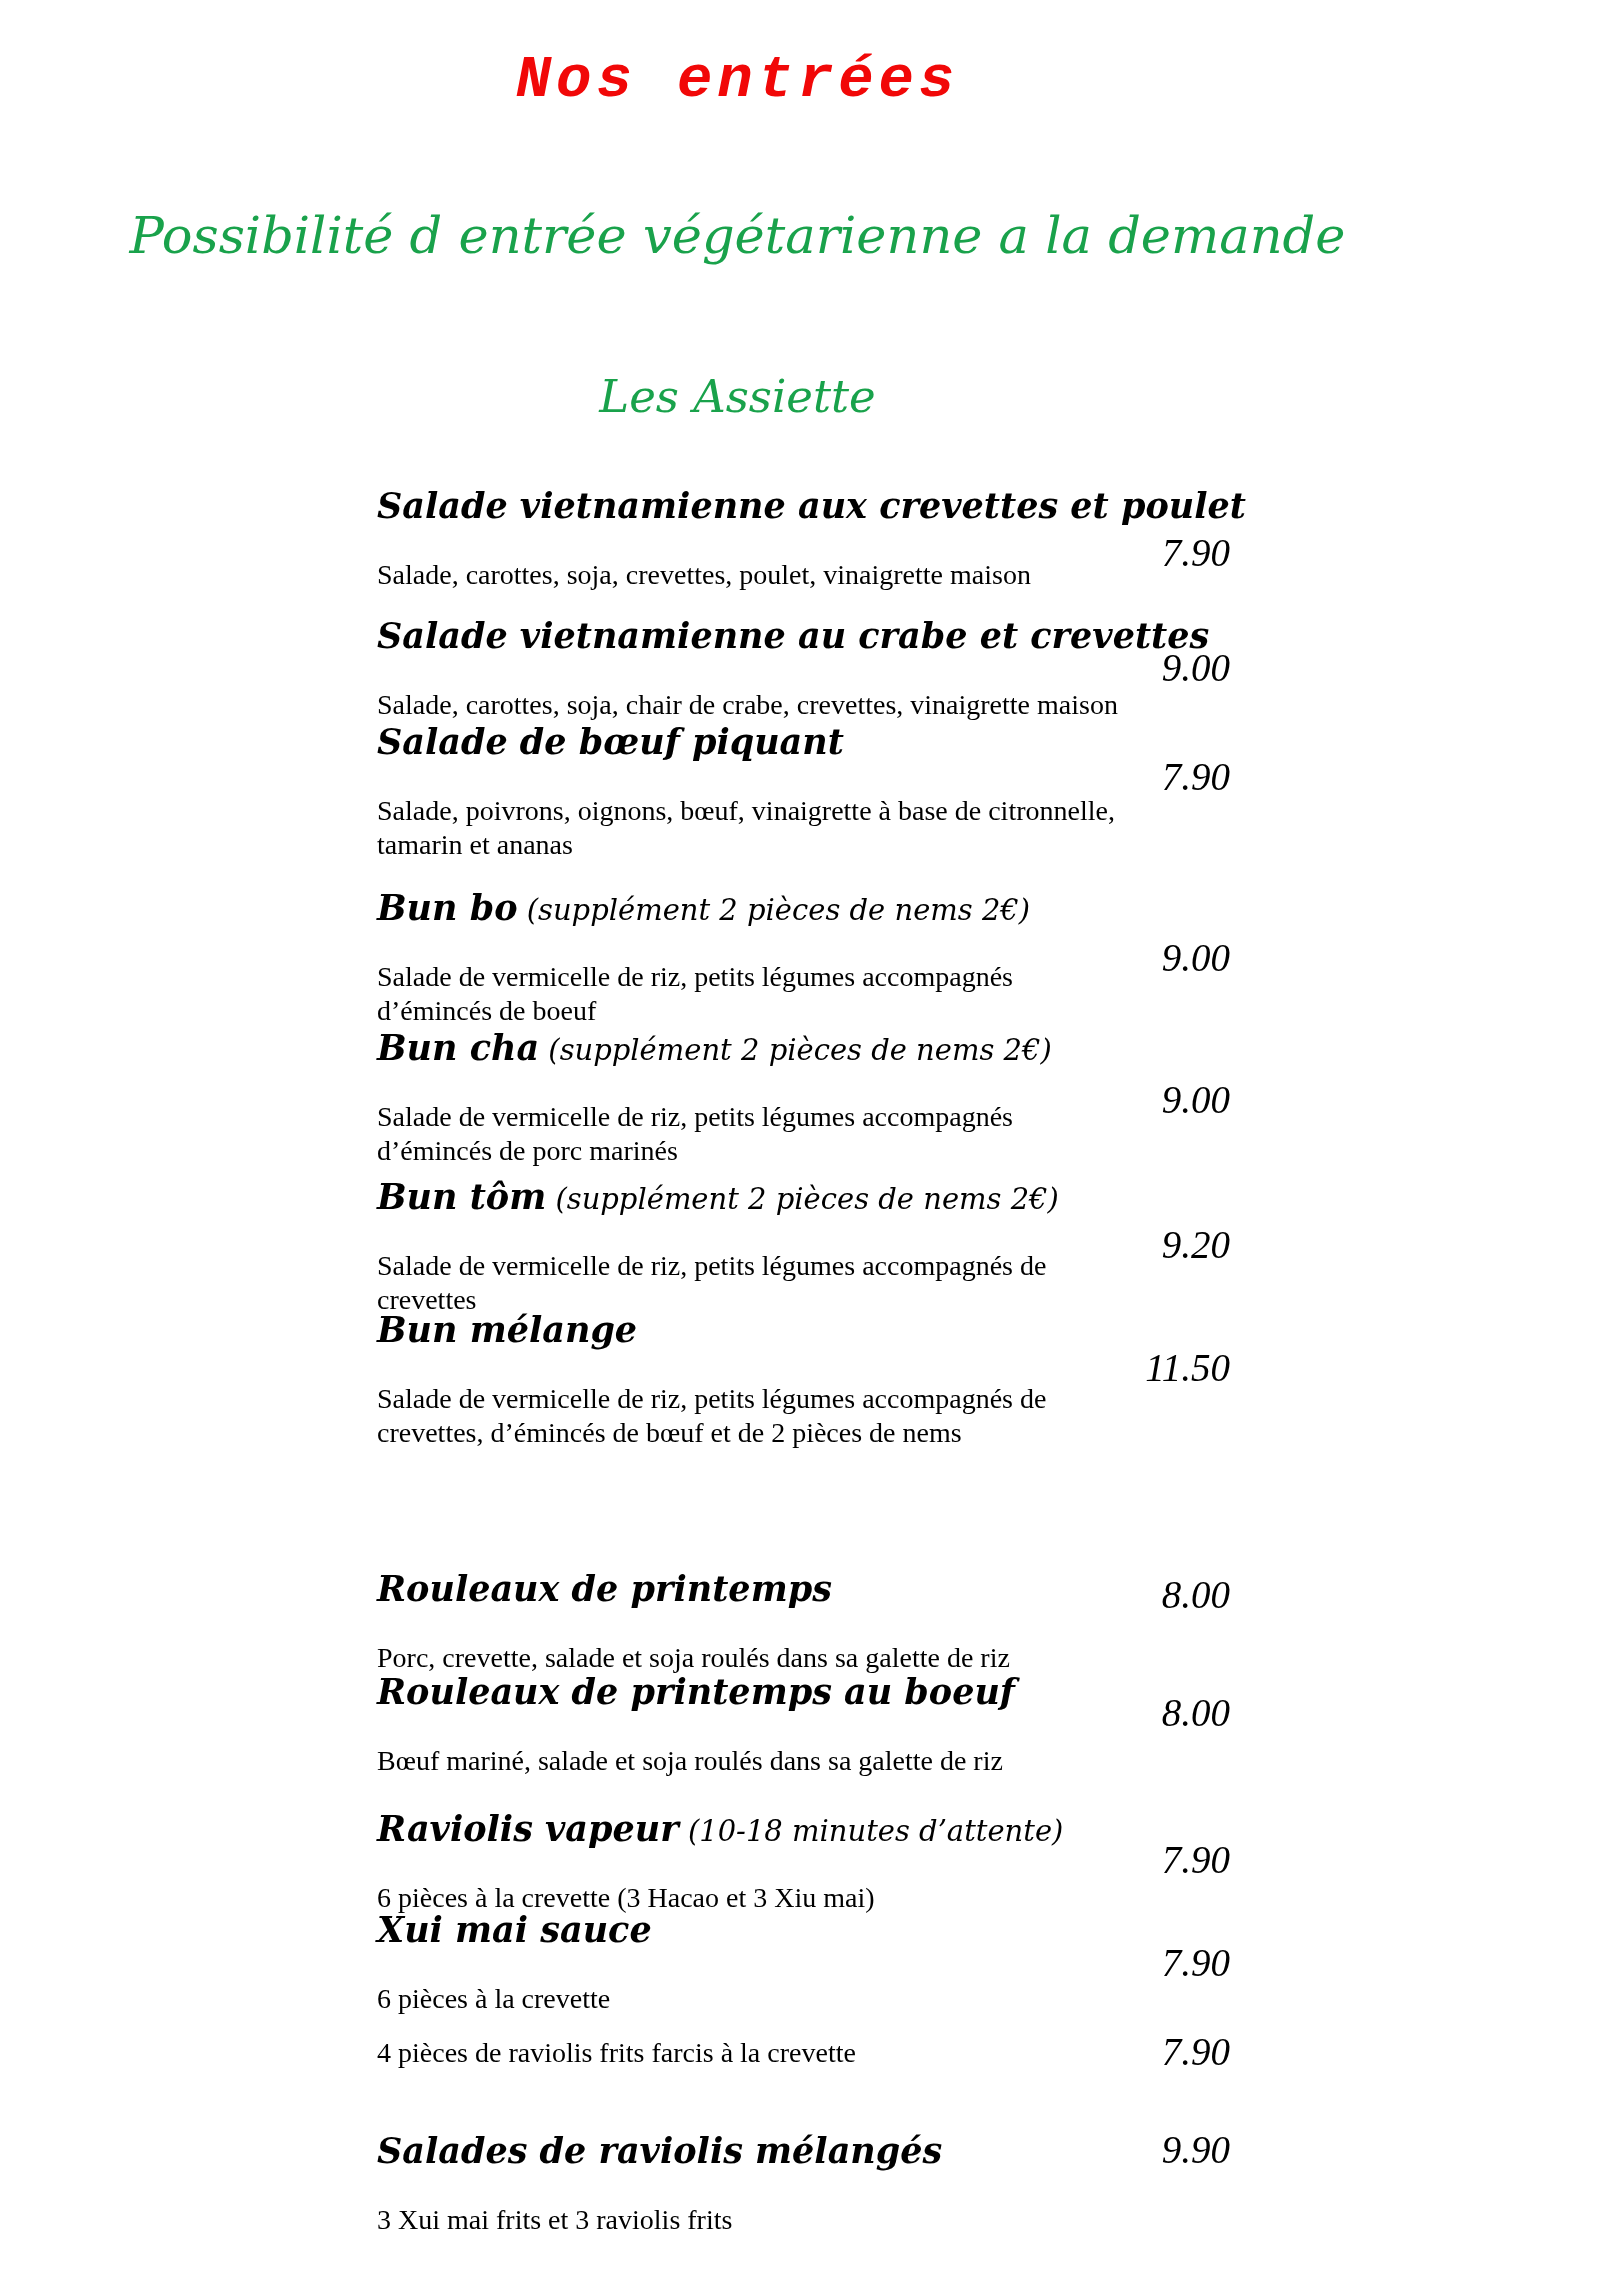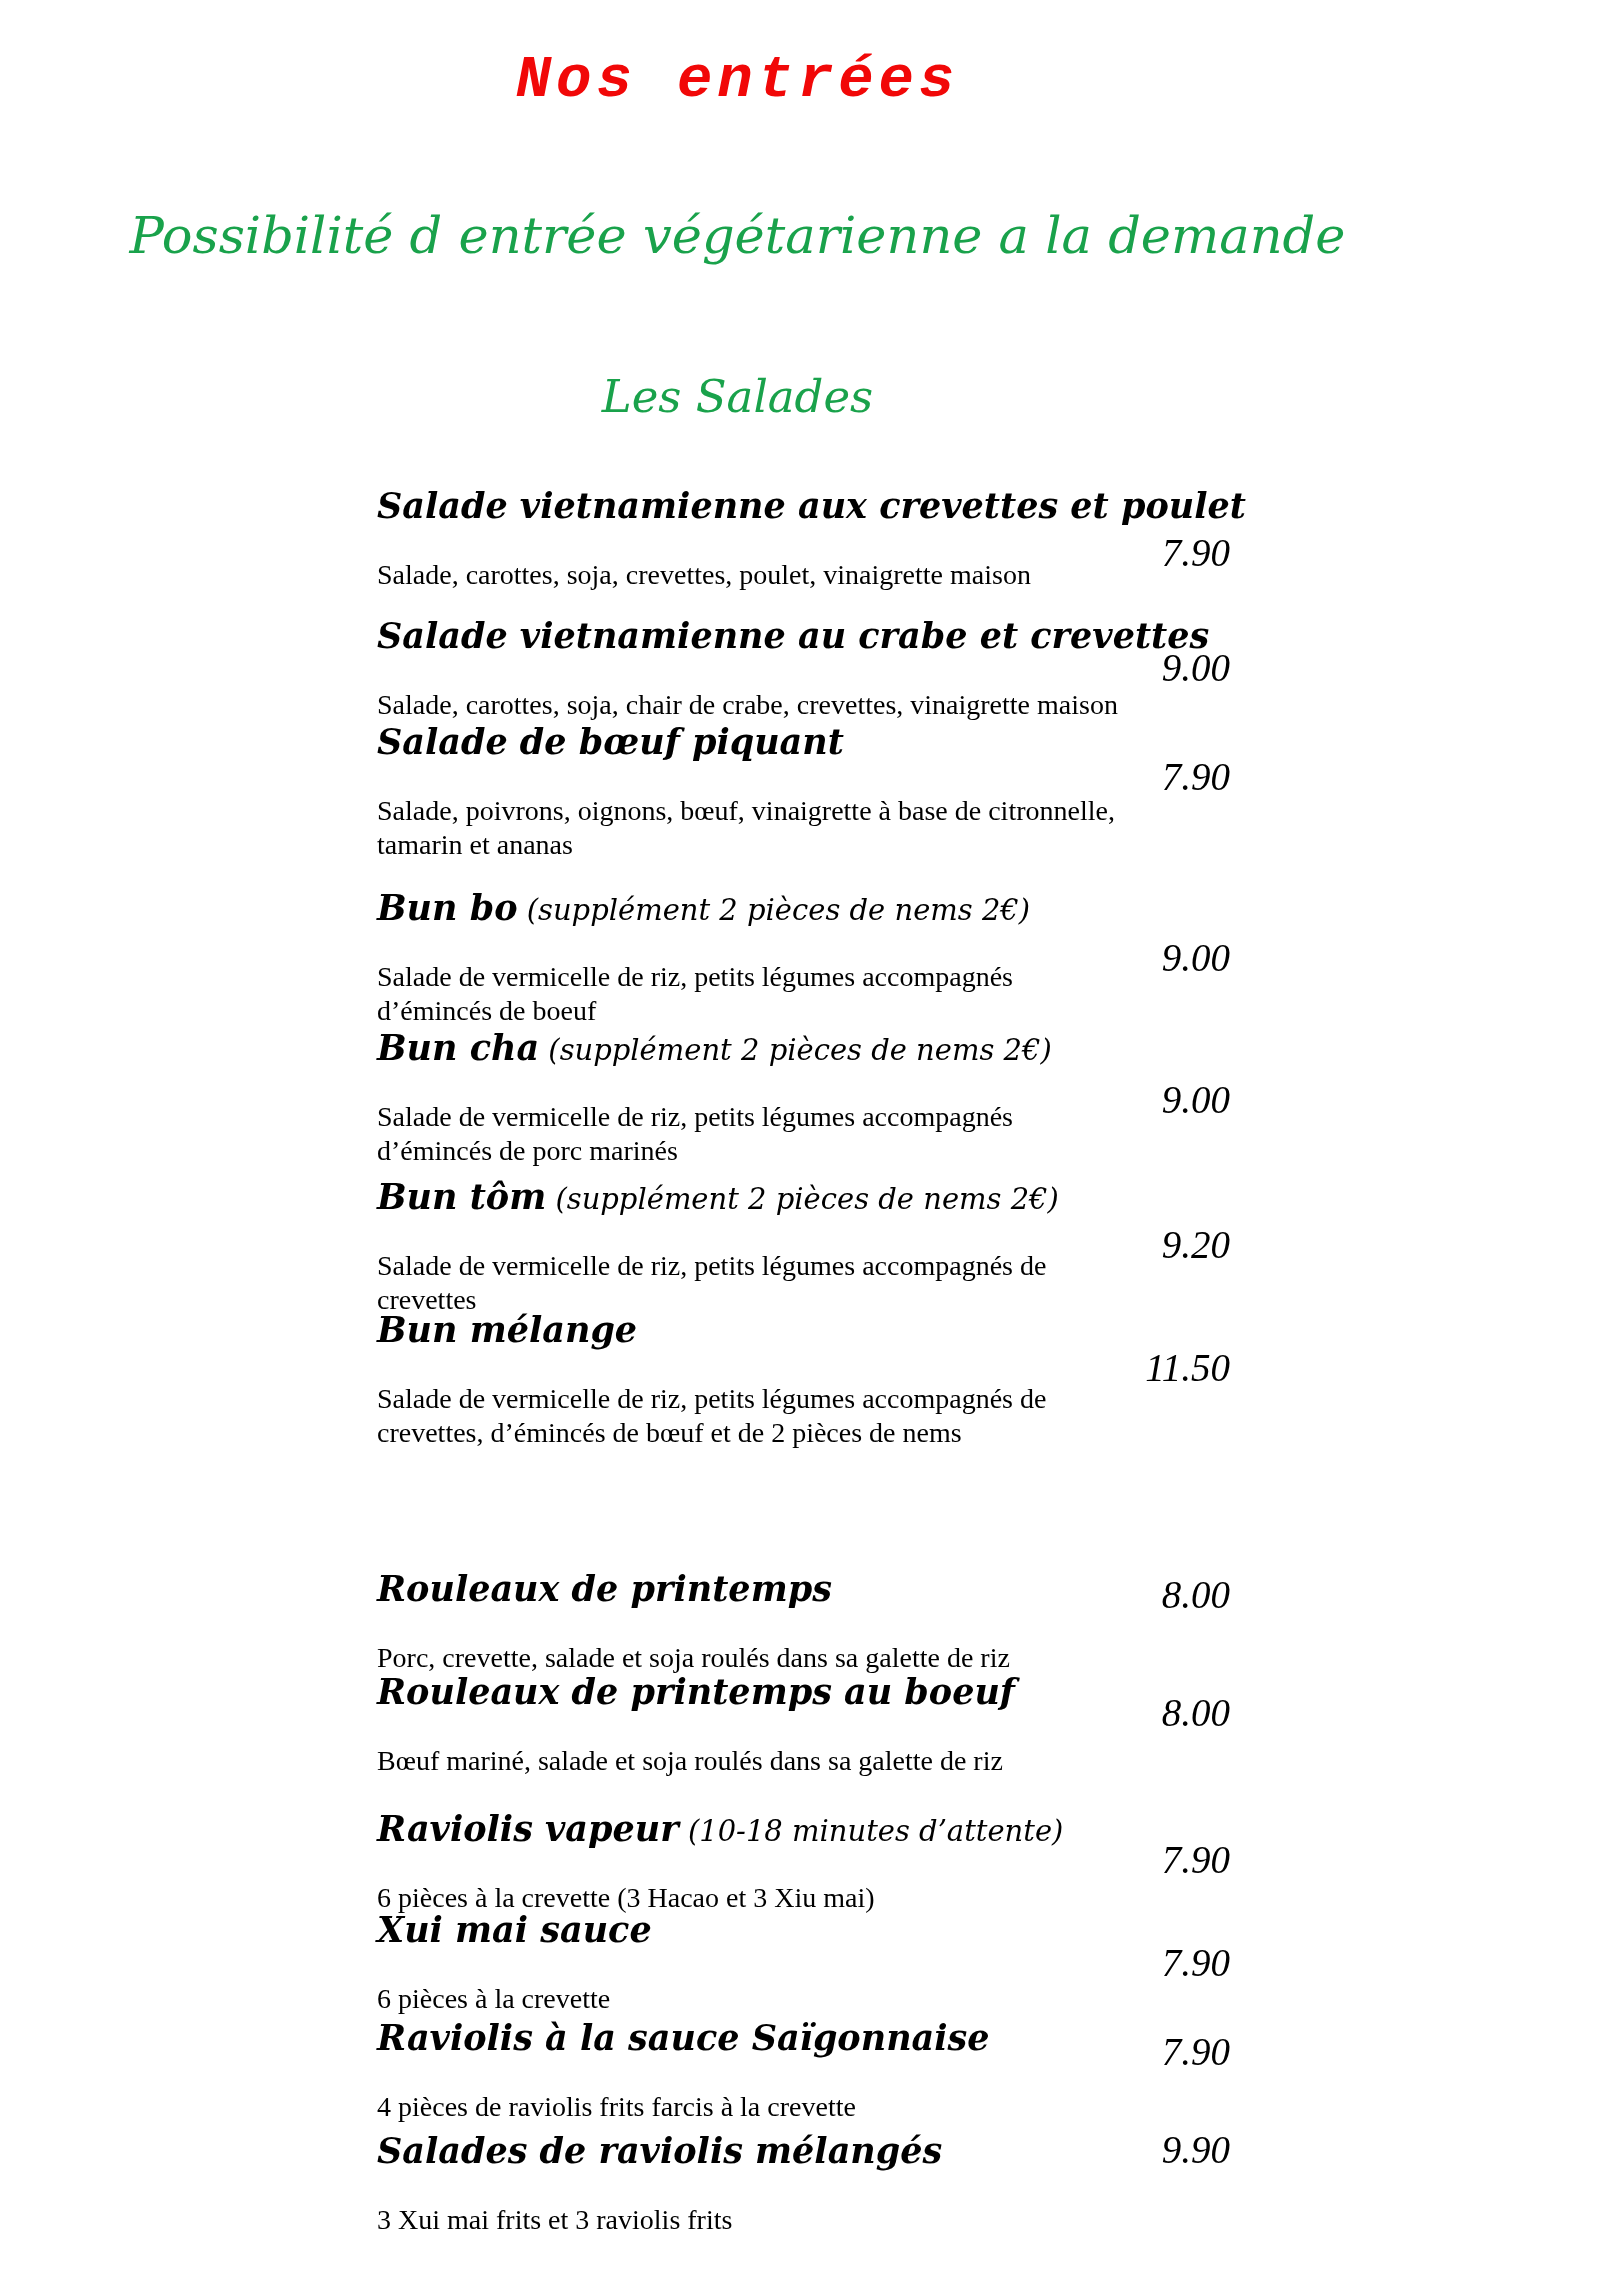--- a/index.html
+++ b/index.html
@@ -76,21 +76,21 @@
     line-height: 37px;
   }
 </style>
 </head>
 <body>
 
 <div class="page">
 
   <div class="title">Nos entrées</div>
   <div class="subtitle">Possibilité d entrée végétarienne a la demande</div>
-  <div class="section-header">Les Salades</div>
+  <div class="section-header">Les Assiette</div>
 
   <div class="item" style="top:480px; --price-top:54px">
     <div class="item-name"><span>Salade vietnamienne aux crevettes et poulet</span><span class="item-suffix"></span></div>
     <div class="item-desc">Salade, carottes, soja, crevettes, poulet, vinaigrette maison</div>
     <div class="price">7.90</div>
   </div>
 
   <div class="item" style="top:610px; --price-top:39px">
     <div class="item-name"><span>Salade vietnamienne au crabe et crevettes</span><span class="item-suffix"></span></div>
     <div class="item-desc">Salade, carottes, soja, chair de crabe, crevettes, vinaigrette maison</div>
@@ -150,21 +150,20 @@
     <div class="price">7.90</div>
   </div>
 
   <div class="item" style="top:1904px; --price-top:40px">
     <div class="item-name"><span>Xui mai sauce</span><span class="item-suffix"></span></div>
     <div class="item-desc">6 pièces à la crevette</div>
     <div class="price">7.90</div>
   </div>
 
   <div class="item" style="top:2012px; --price-top:20.6px">
-    <div class="item-name"><span>Raviolis à la sauce Saïgonnaise</span><span class="item-suffix"></span></div>
     <div class="item-desc">4 pièces de raviolis frits farcis à la crevette</div>
     <div class="price">7.90</div>
   </div>
 
   <div class="item" style="top:2125px; --price-top:5.9px">
     <div class="item-name"><span>Salades de raviolis mélangés</span><span class="item-suffix"></span></div>
     <div class="item-desc">3 Xui mai frits et 3 raviolis frits</div>
     <div class="price">9.90</div>
   </div>
 

